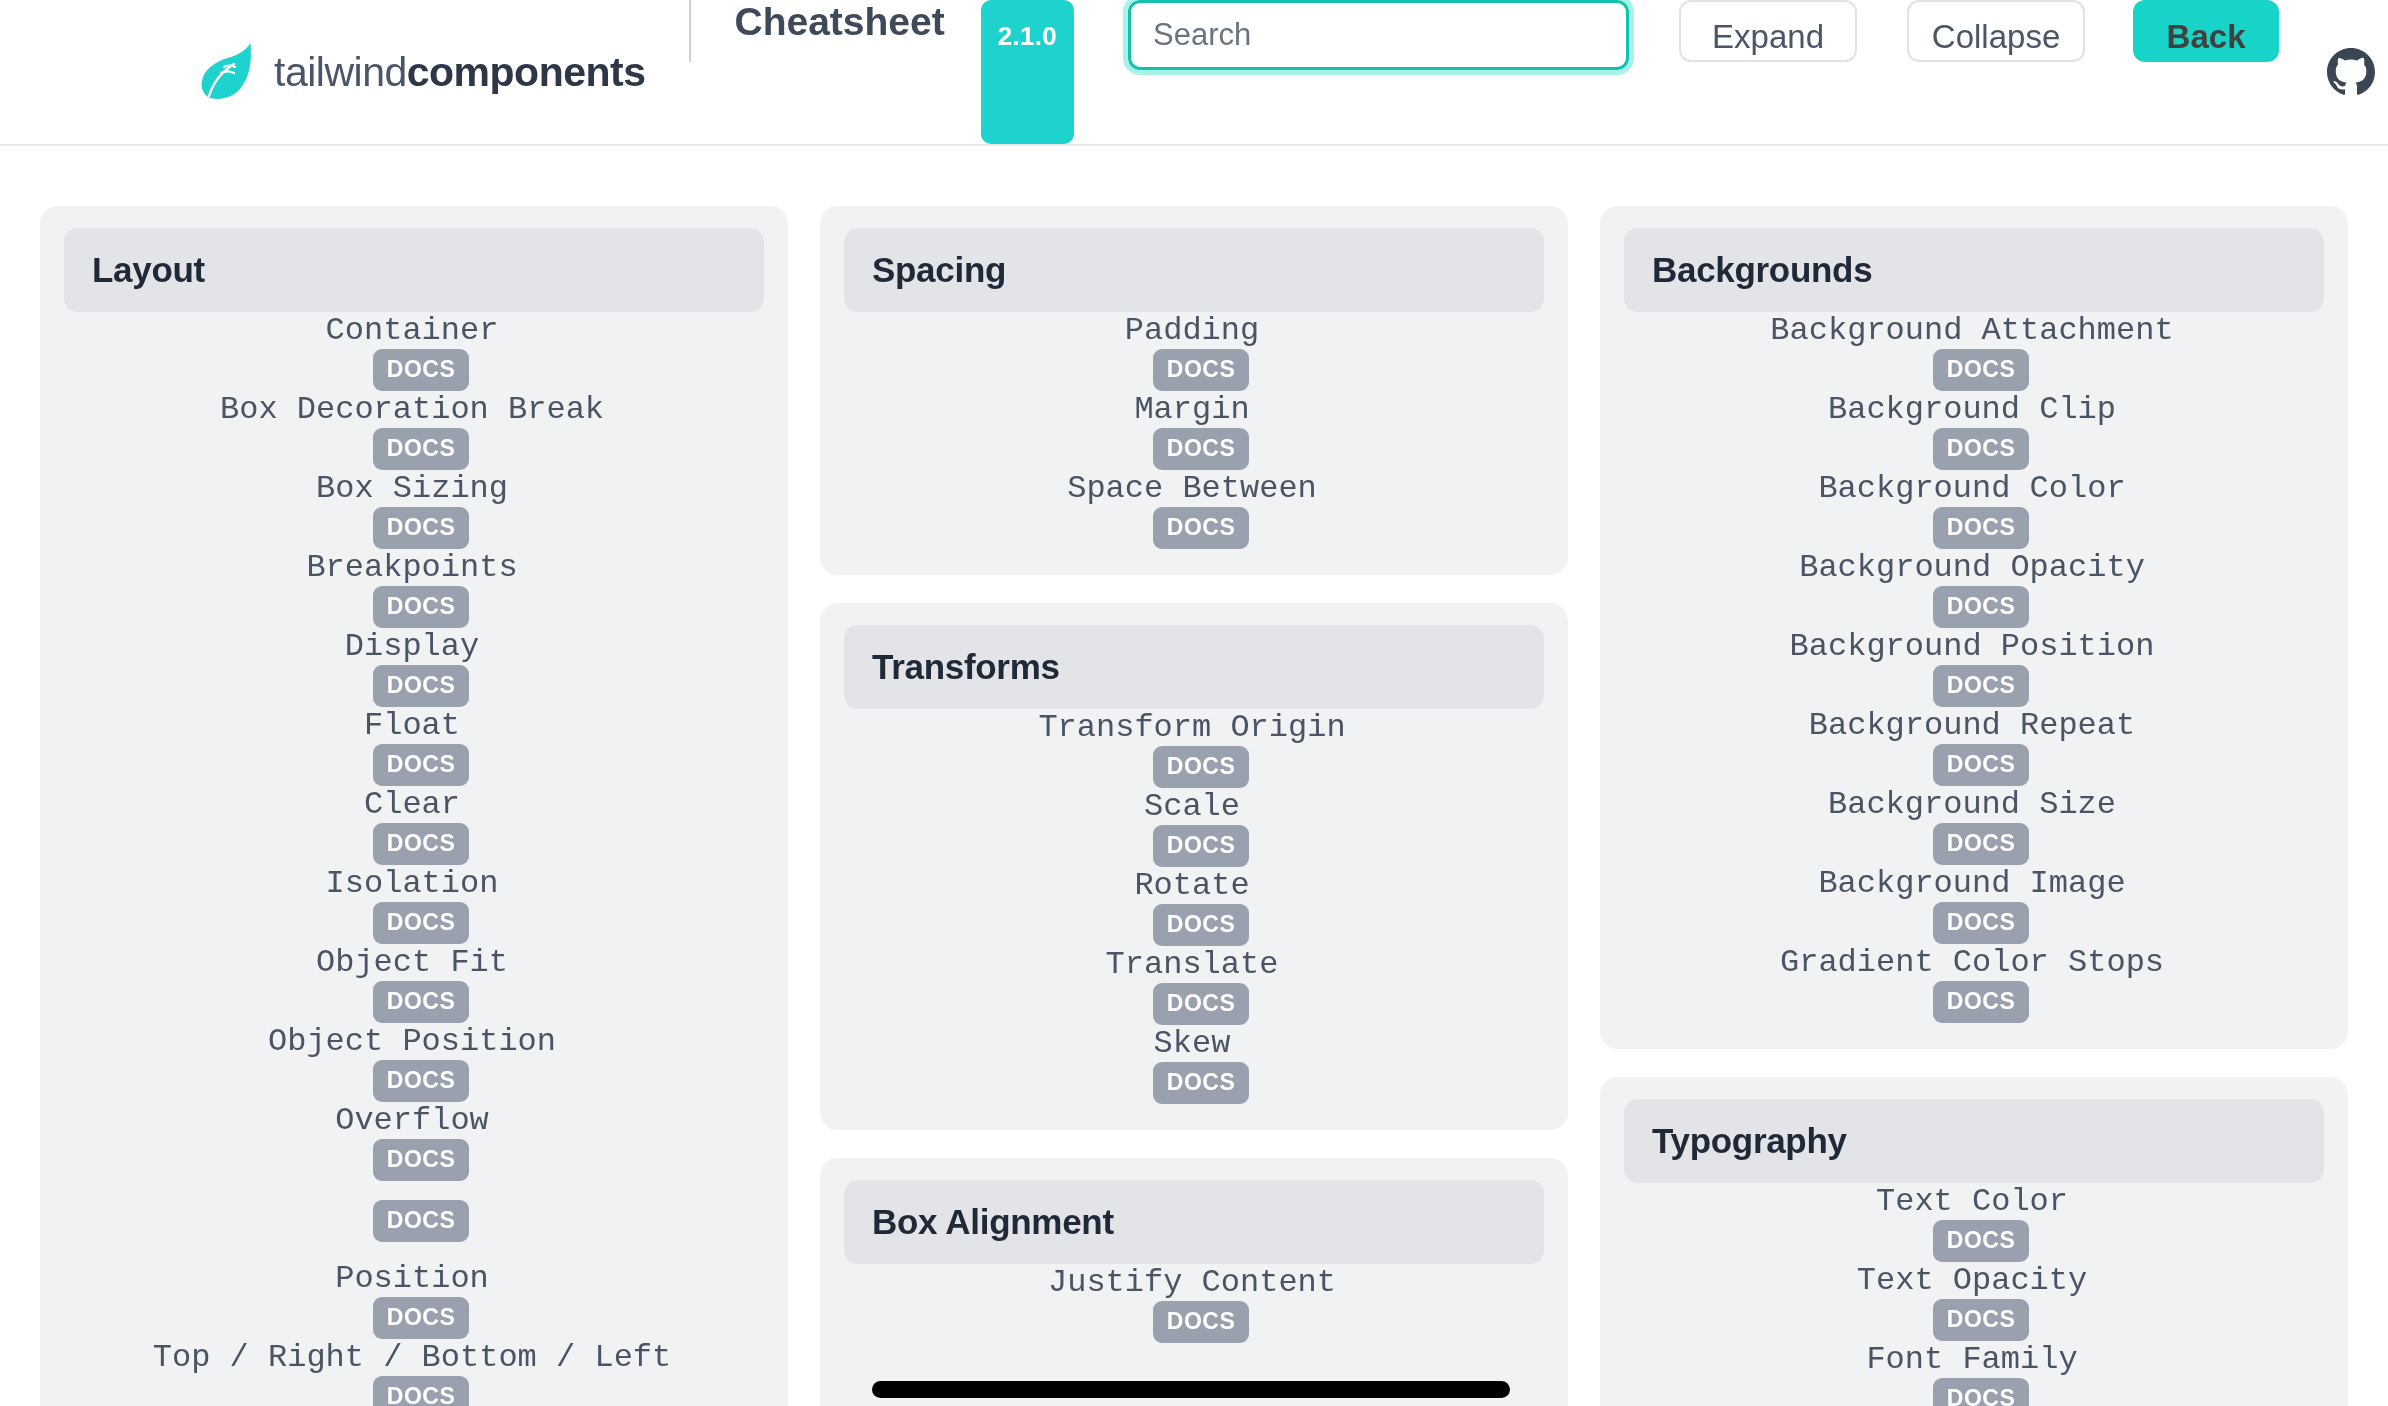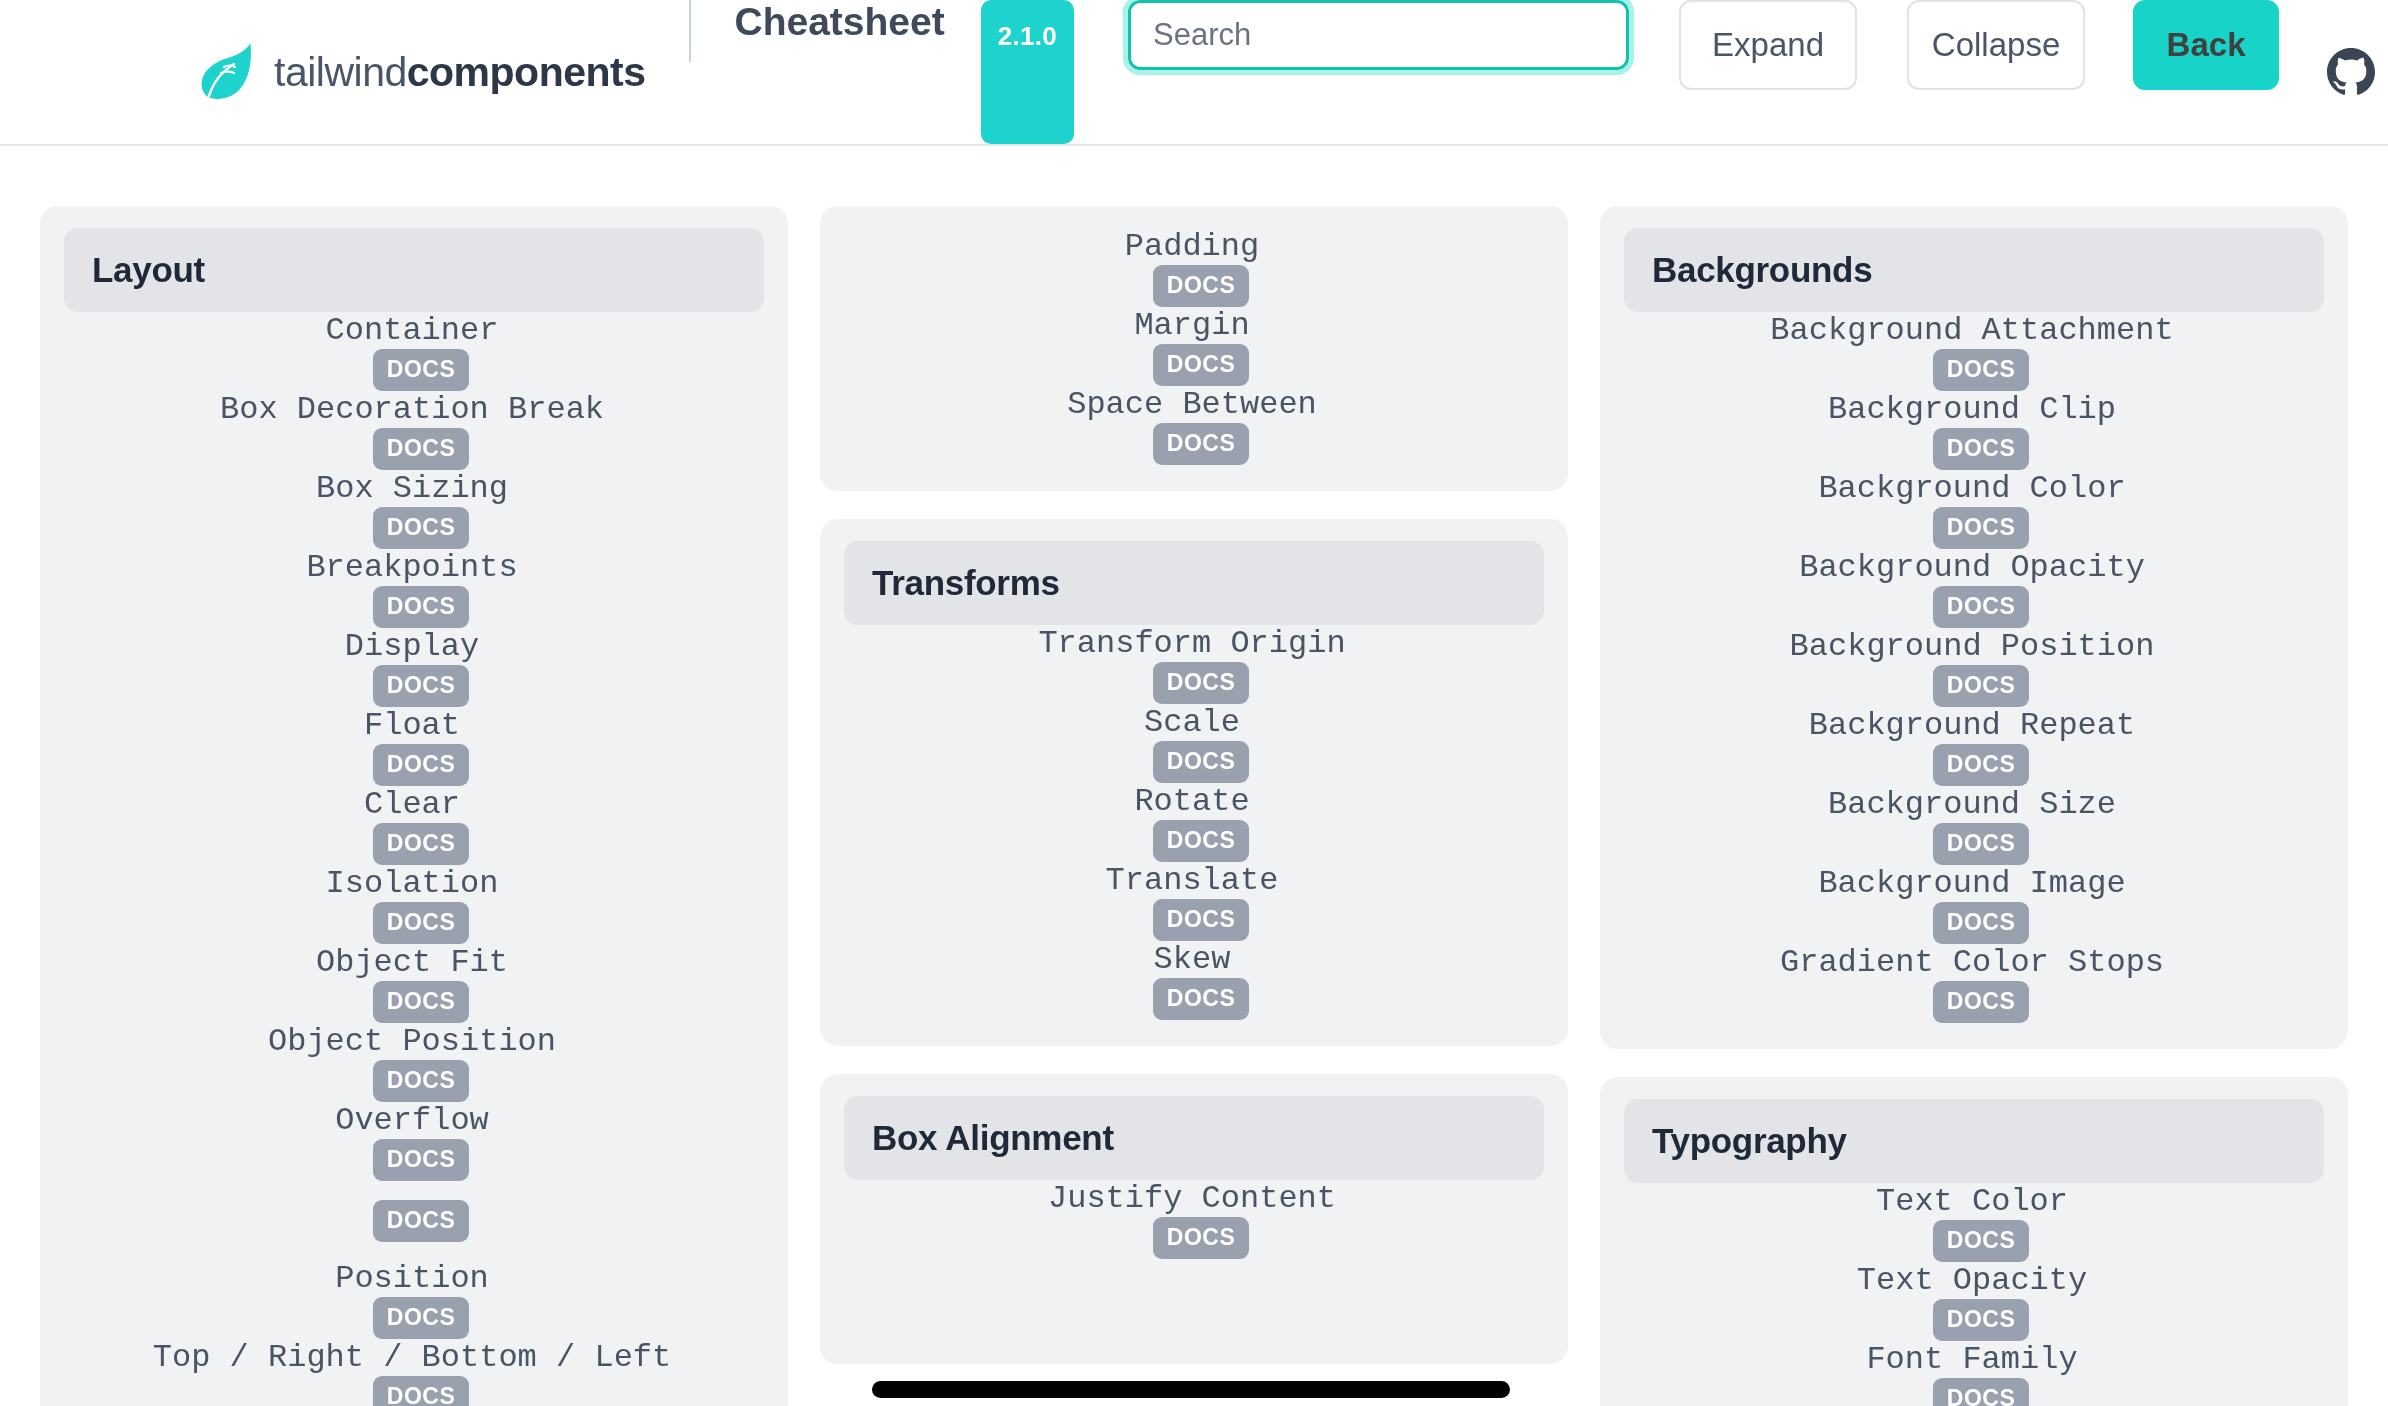--- a/index.html
+++ b/index.html
@@ -83,21 +83,21 @@
     background: #ffffff;
     font-size: 31px;
     font-family: "Liberation Sans", sans-serif;
     color: #000000;
     padding: 0 22px;
   }
   .search-input::placeholder { color: #6b7280; opacity: 1; }
 
   .hdr-btn {
     margin-left: 34px;
-    height: 90px;
+    height: 62px;
     min-width: 178px;
     border-radius: 12px;
     border: 2px solid #dfe2e7;
     background: #ffffff;
     color: #4a5568;
     font-size: 33px;
     font-family: "Liberation Sans", sans-serif;
     cursor: pointer;
     flex: 0 0 auto;
     padding: 16px 22px;
@@ -299,20 +299,23 @@
             <span class="docs-badge">DOCS</span>
           </div>
           <div class="row">
             <span class="row-label">Top / Right / Bottom / Left</span>
             <span class="docs-badge">DOCS</span>
           </div>
         </div>
       </div>
       <div class="column">
         <div class="card">
+          <div class="card-header">
+            <div class="card-header-title">Spacing</div>
+          </div>
           <div class="row">
             <span class="row-label">Padding</span>
             <span class="docs-badge">DOCS</span>
           </div>
           <div class="row">
             <span class="row-label">Margin</span>
             <span class="docs-badge">DOCS</span>
           </div>
           <div class="row">
             <span class="row-label">Space Between</span>

